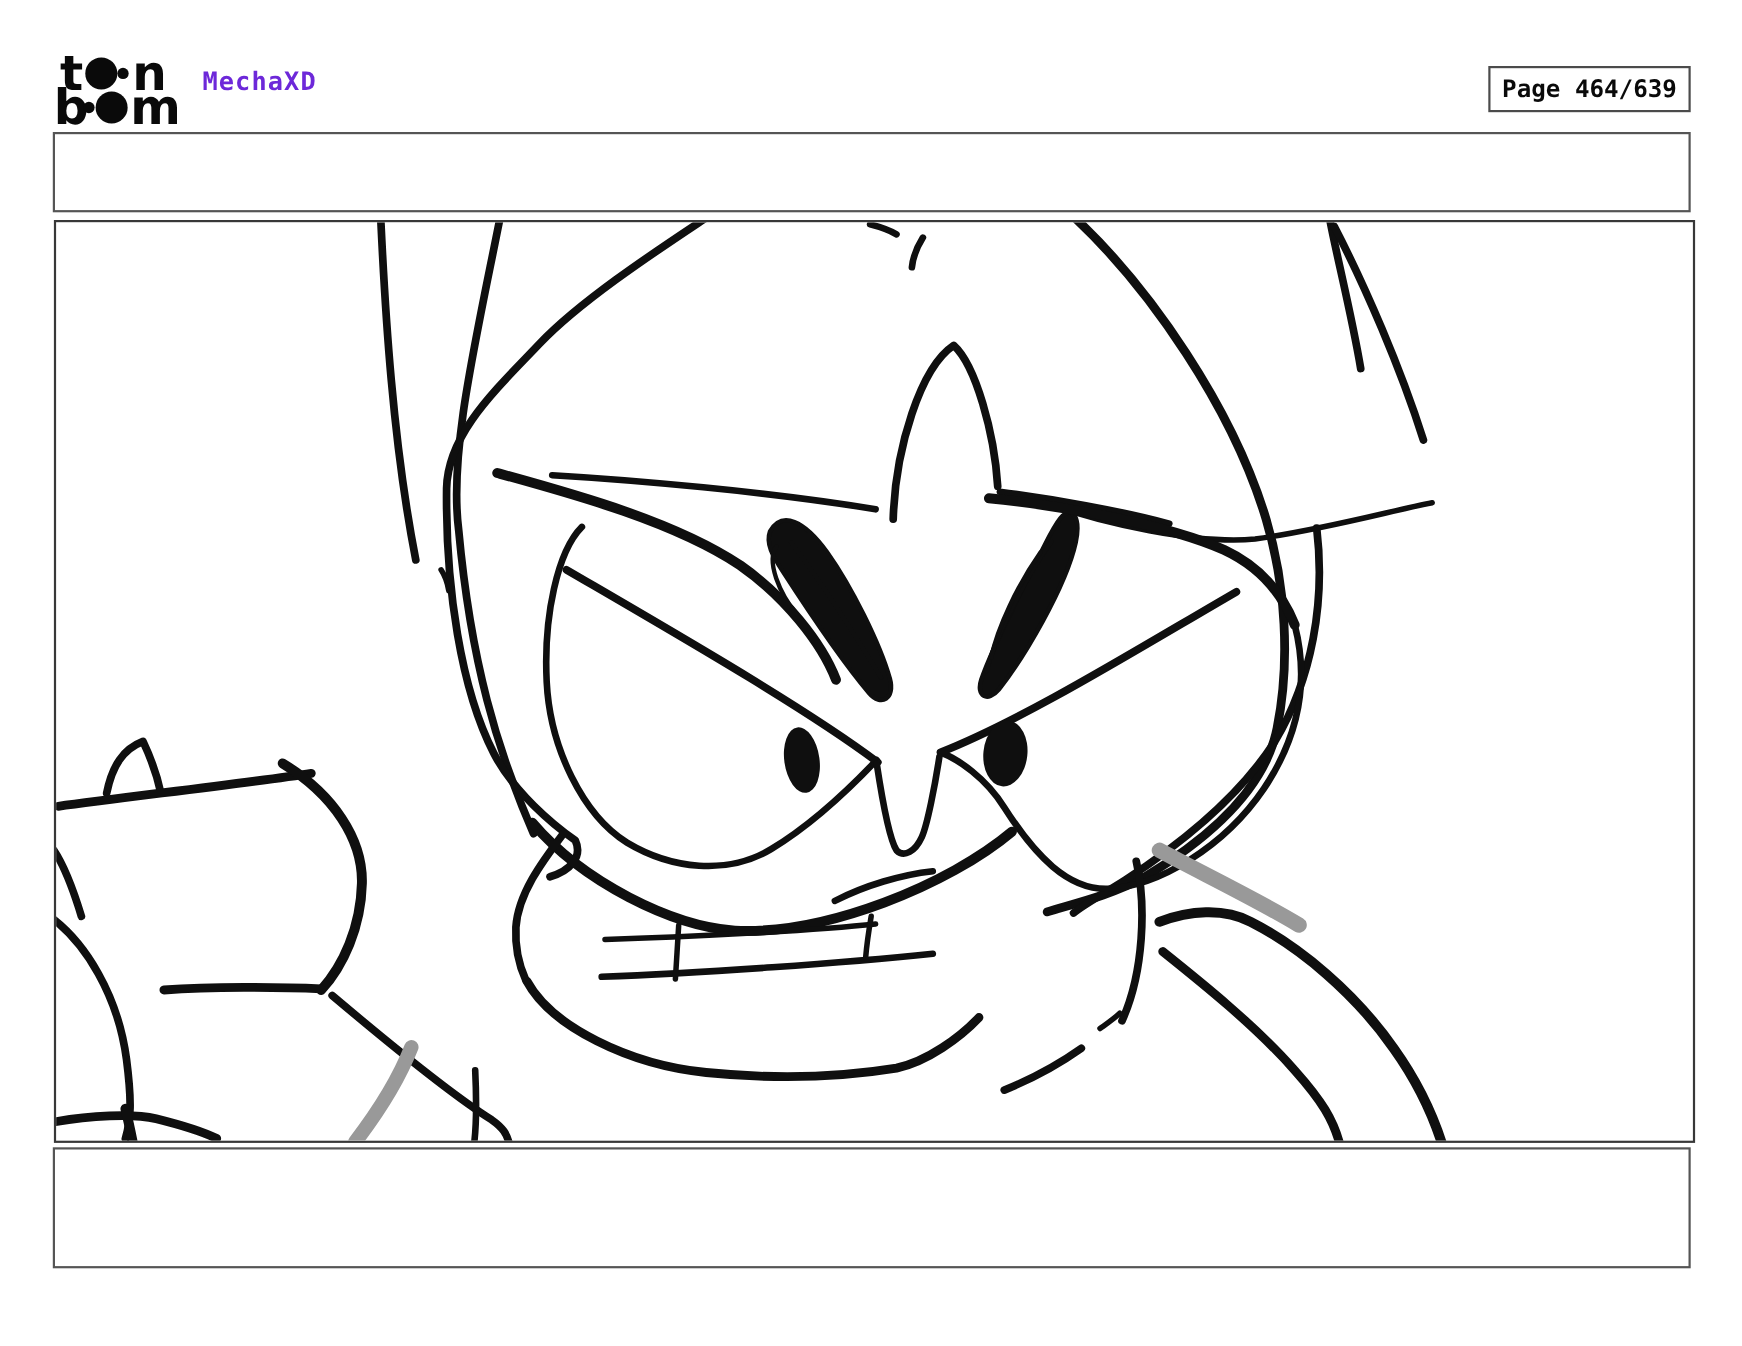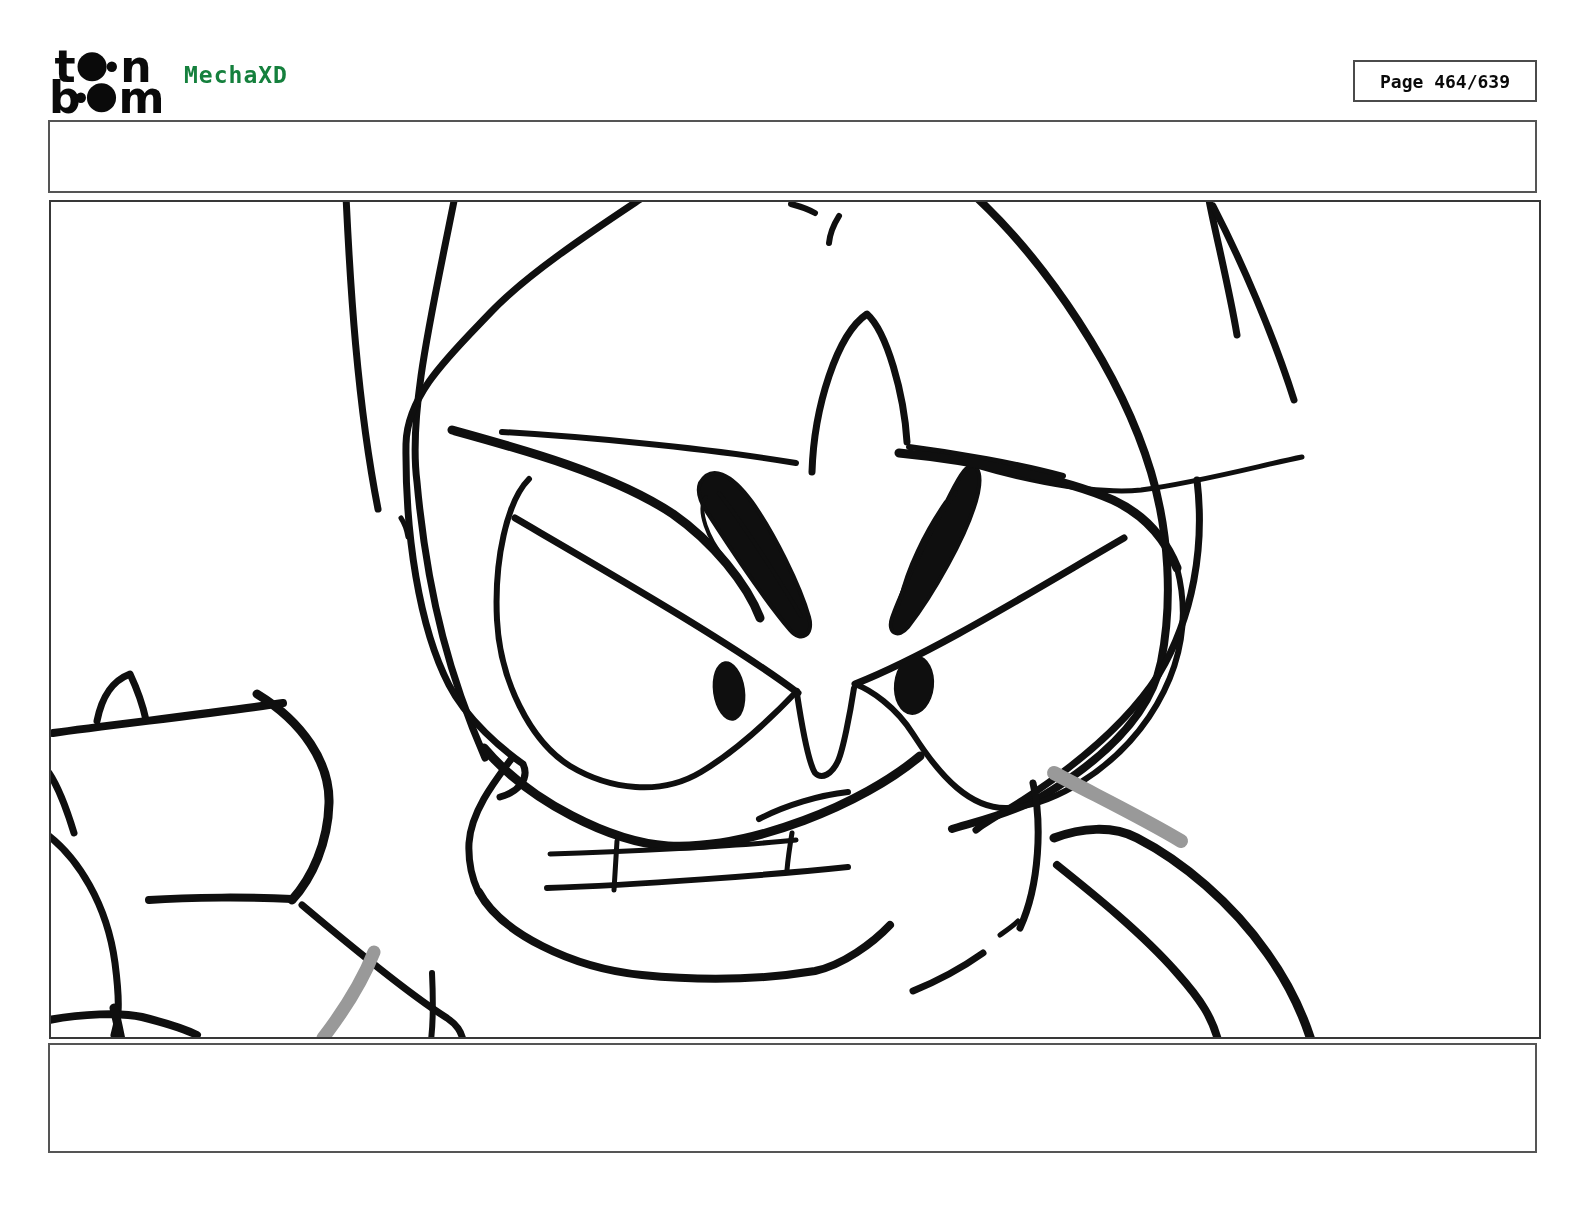--- a/index.html
+++ b/index.html
@@ -1,24 +1,24 @@
 <!DOCTYPE html>
 <html><head>
 <meta charset="utf-8">
 <style>
   html,body{margin:0;padding:0;background:#fff;}
   .page{position:relative;width:1584px;height:1224px;background:#ffffff;overflow:hidden;
         font-family:"Liberation Sans",sans-serif;}
   .logo{position:absolute;left:47px;top:38px;width:124px;height:80px;}
   .logo text{font-family:"DejaVu Sans",sans-serif;font-weight:bold;fill:#0a0a0a;}
   .title{position:absolute;left:184px;top:62px;font-family:"DejaVu Sans Mono","Liberation Mono",monospace;
-         font-weight:700;font-size:23px;color:#15803d;letter-spacing:1px;}
+         font-weight:700;font-size:23px;color:#6d28d9;letter-spacing:1px;}
   .page-box{position:absolute;left:1353px;top:60px;width:184px;height:42px;border:2px solid #4b4b4b;
             box-sizing:border-box;display:flex;align-items:center;justify-content:center;
-            font-family:"DejaVu Sans Mono","Liberation Mono",monospace;font-weight:700;font-size:18px;color:#0a0a0a;text-align:center;}
+            font-family:"DejaVu Sans Mono","Liberation Mono",monospace;font-weight:700;font-size:22px;color:#0a0a0a;text-align:center;}
   .caption-box{position:absolute;left:48px;width:1489px;border:2px solid #555;box-sizing:border-box;background:#fff;
                font-family:"Liberation Sans",sans-serif;font-size:14px;color:#222;}
   .caption-top{top:120px;height:73px;}
   .caption-bottom{top:1043px;height:110px;}
   .main-panel{position:absolute;left:49px;top:200px;width:1488px;height:835px;border:2px solid #383838;
               box-sizing:content-box;background:#fff;overflow:hidden;}
   .main-panel svg{display:block;width:1488px;height:835px;}
 </style>
 </head>
 <body>

